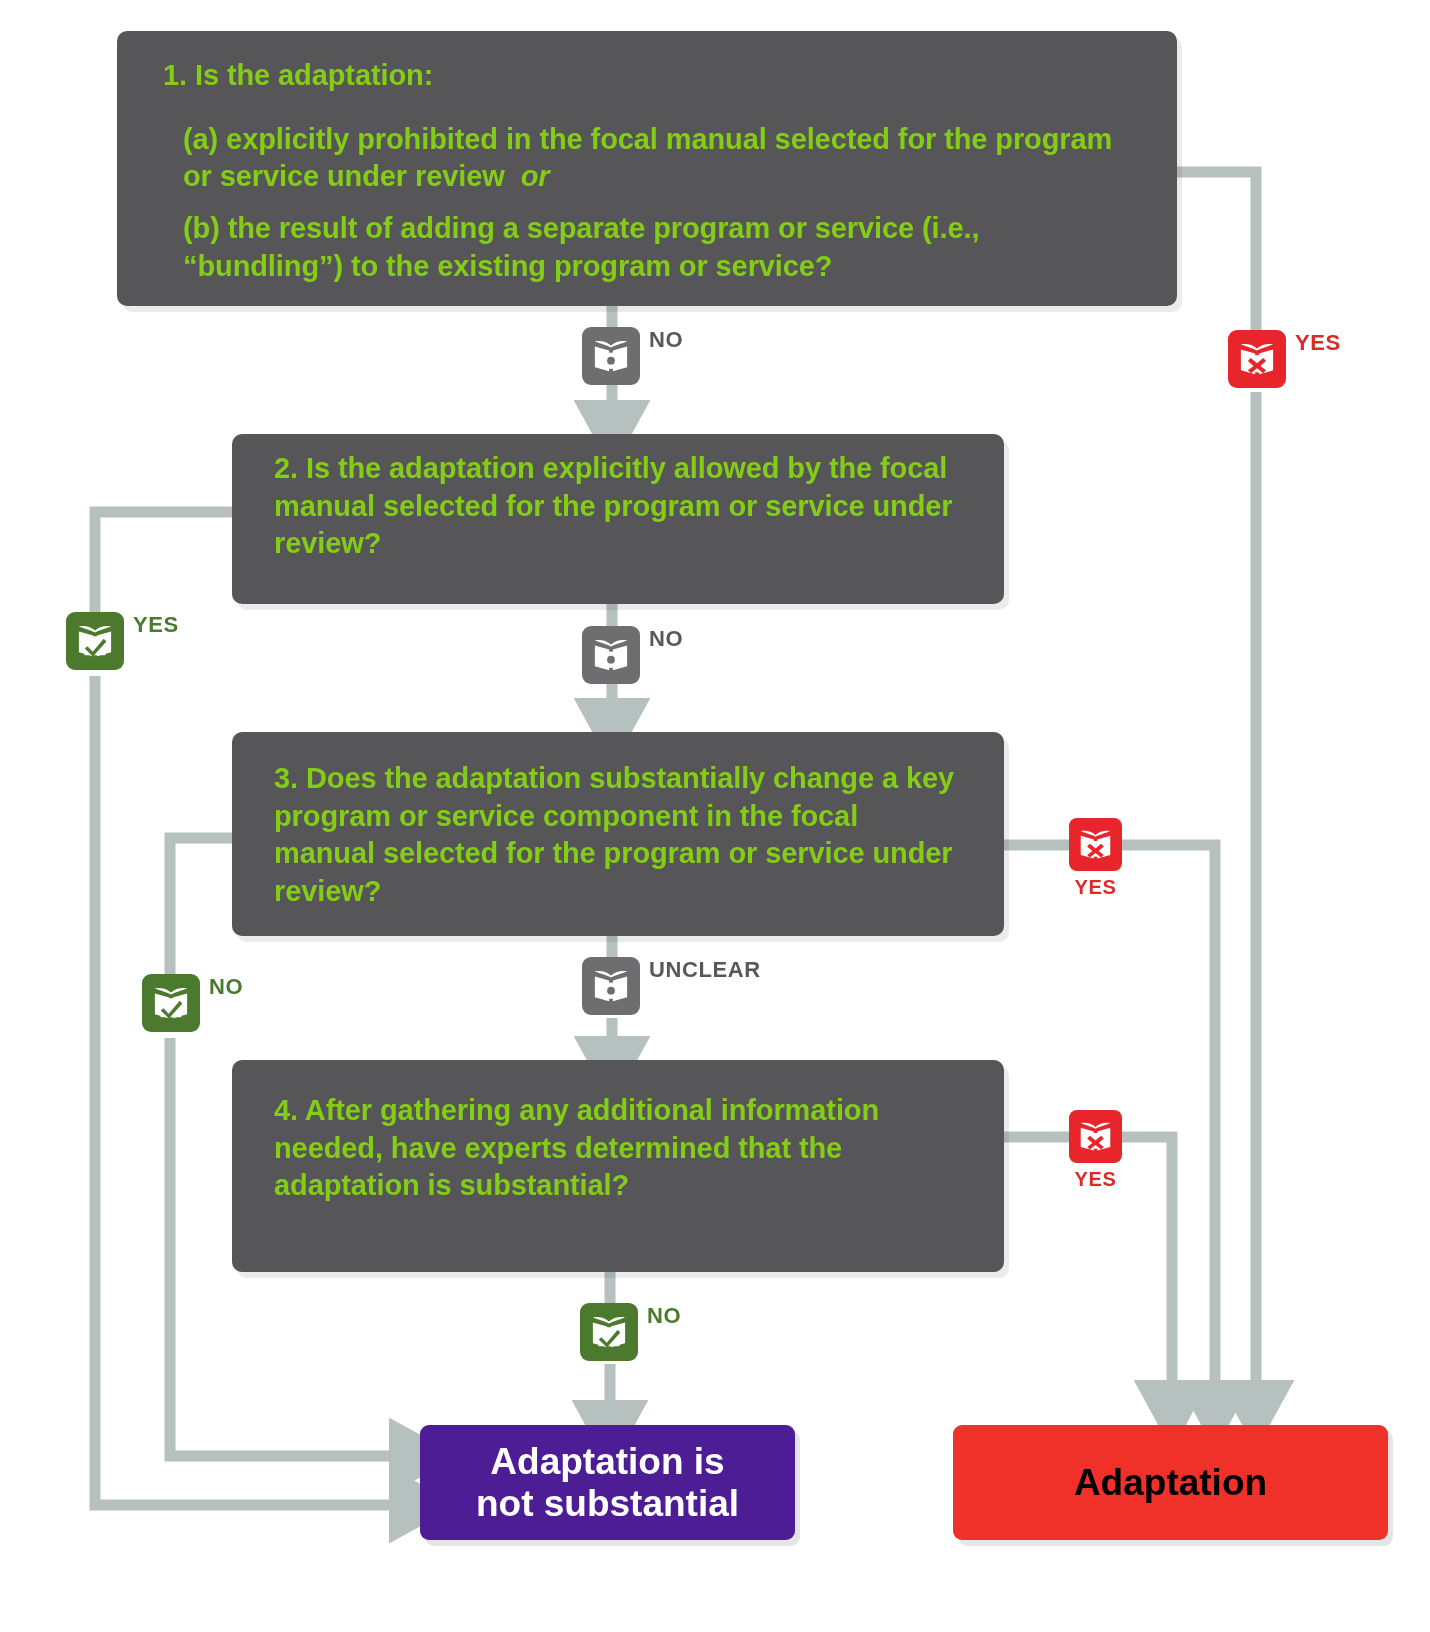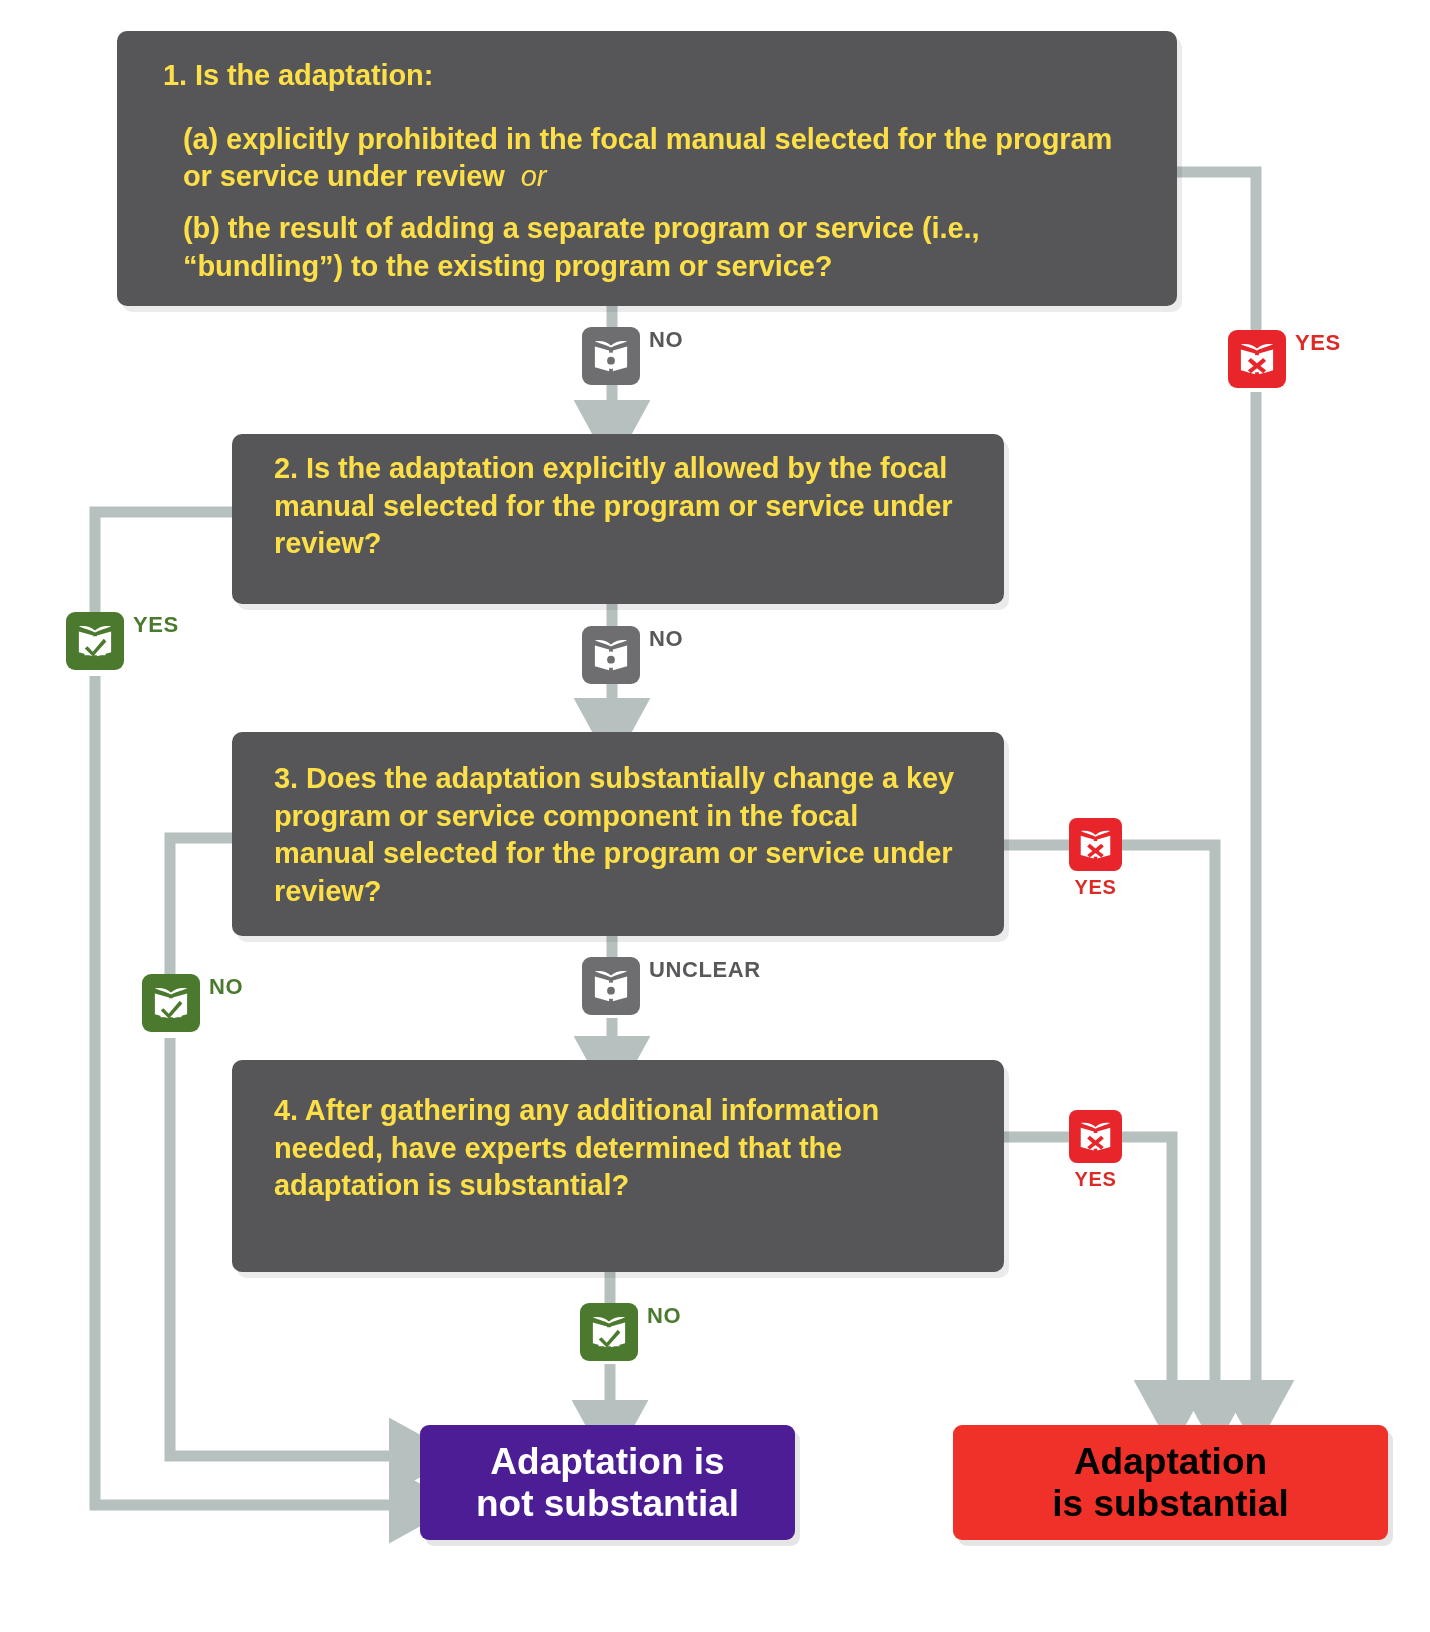--- a/index.html
+++ b/index.html
@@ -20,35 +20,35 @@
     left:0;top:0;
     width:1430px;height:1632px;
     pointer-events:none;
   }
   
   .qbox{
     position:absolute;
     background:#565659;
     border-radius:10px;
     box-shadow:5px 6px 0 rgba(0,0,0,0.08);
-    color:#fde047;
+    color:#84cc16;
     box-sizing:border-box;
   }
   .qbox .qtext{
     font-weight:bold;
     line-height:1.30;
     letter-spacing:-0.1px;
   }
   .qbox .sub{
     display:block;
     margin-top:14px;
   }
   .qbox em.orword{
     font-style:italic;
-    font-weight:normal;
+    font-weight:bold;
   }
   
   .obox{
     position:absolute;
     border-radius:9px;
     box-shadow:5px 6px 0 rgba(0,0,0,0.10);
     display:flex;
     align-items:center;
     justify-content:center;
     text-align:center;
@@ -270,17 +270,16 @@
   <div class="obox green" style="left:420px;top:1425px;width:375px;height:115px;font-size:37px;">
     <div>
       <span>Adaptation is</span><br>
       <span>not substantial</span>
     </div>
   </div>
 
   <div class="obox red" style="left:953px;top:1425px;width:435px;height:115px;font-size:37px;">
     <div>
       <span>Adaptation</span><br>
-      <span>is substantial</span>
     </div>
   </div>
 
 </div>
 
 </body></html>

